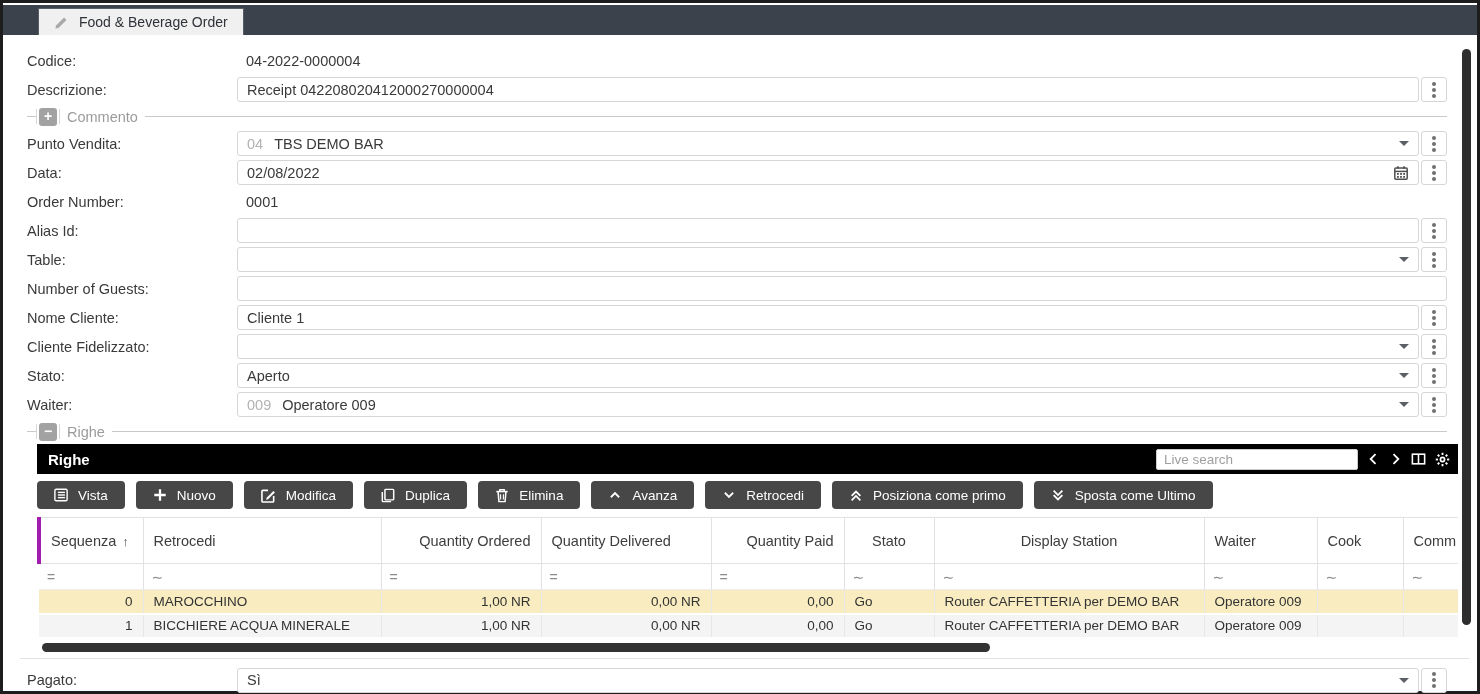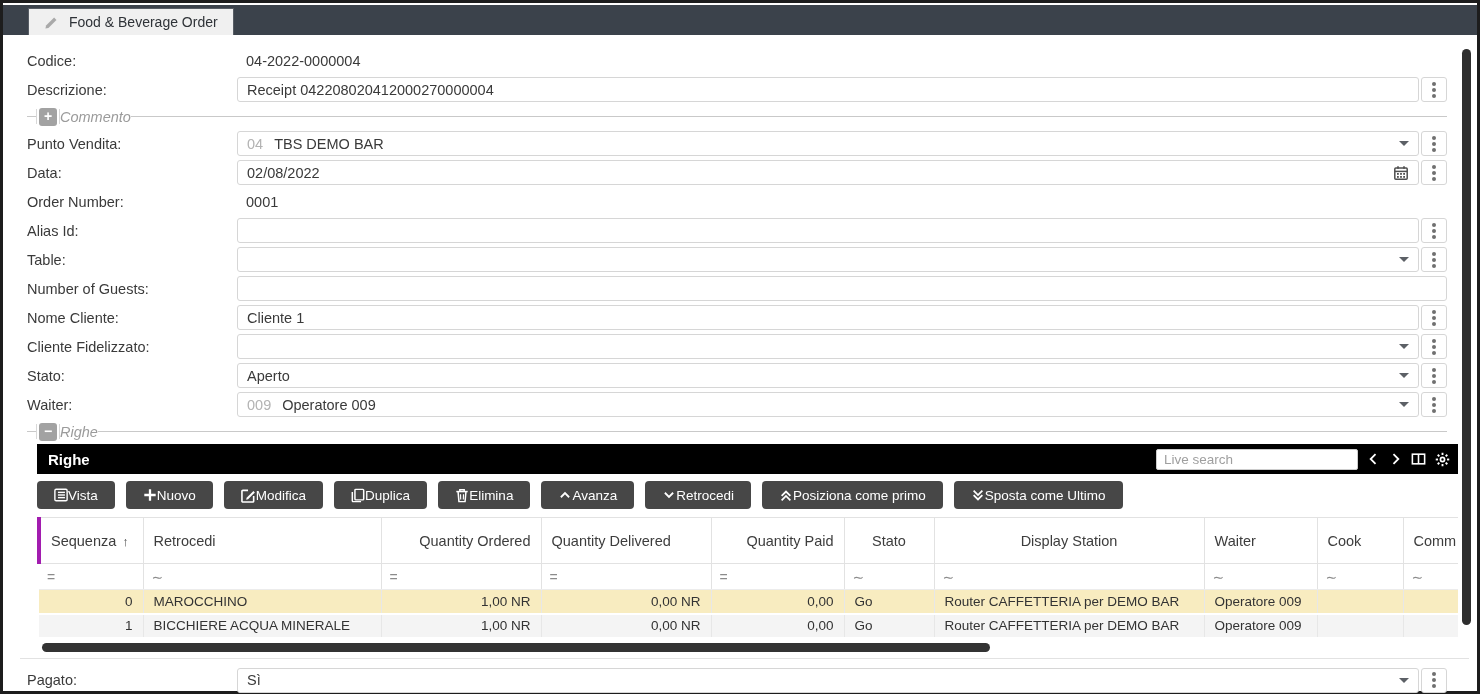--- a/index.html
+++ b/index.html
@@ -4,54 +4,54 @@
 <style>
   * { box-sizing: border-box; }
   html,body { margin:0; padding:0; }
   body {
     width:1480px; height:694px; overflow:hidden; background:#fff;
     font-family:"Liberation Sans","DejaVu Sans",sans-serif; font-size:14px; color:#3a3a3a;
   }
   .window { width:100%; height:100%; border:3px solid #1d1d1d; background:#fff; position:relative; }
 
   
-  .topbar { height:30px; background:#3b424b; margin-top:2px; display:flex; align-items:flex-end; padding-left:25px; }
+  .topbar { height:30px; background:#3b424b; margin-top:2px; display:flex; align-items:flex-end; padding-left:35px; }
   .tab { height:27px; background:#f0f0f0; border:1px solid #575d65; border-bottom:none; display:flex; align-items:center; gap:10px; padding:0 15px; font-size:14px; color:#2e3237; cursor:default; }
 
   
   .content { padding:11px 30px 0 24px; }
   .frow { display:flex; align-items:center; height:29px; }
   .flabel { width:210px; flex:none; font-size:14.5px; color:#3a3a3a; }
   .fstatic { font-size:14.5px; color:#3a3a3a; padding-left:9px; }
   .fbox { flex:1; min-width:0; height:25px; border:1px solid #d6d6d6; border-radius:3px; background:#fff; display:flex; align-items:center; padding:0 9px; font-size:14.5px; color:#3a3a3a; }
   .fval { white-space:nowrap; overflow:hidden; }
   .fprefix { color:#b3b3b3; margin-right:11px; }
   .caret { margin-left:auto; width:0; height:0; border-left:5px solid transparent; border-right:5px solid transparent; border-top:5px solid #5c6066; flex:none; }
   .calicon { margin-left:auto; display:flex; flex:none; }
   .kbox { flex:none; width:26px; height:25px; border:1px solid #d6d6d6; border-radius:3px; margin-left:2px; display:flex; align-items:center; justify-content:center; background:#fff; }
   .kdots { width:4px; height:4px; border-radius:50%; background:#707070; box-shadow:0 -6px 0 #707070, 0 6px 0 #707070; }
 
   
   .fsrow { display:flex; align-items:center; height:25px; }
   .fs-dash { width:9px; height:1px; background:#c9c9c9; }
   .fs-tick { width:1px; height:15px; background:#d8d8d8; }
   .fs-toggle { width:18px; height:18px; border:none; border-radius:3px; background:#a2a2a2; color:#fff; font-size:14px; font-weight:bold; line-height:17px; text-align:center; padding:0; margin:0 2px; font-family:inherit; cursor:pointer; }
-  .fs-label { color:#9b9b9b; font-size:14.5px; margin:0 0;font-style:italic; }
+  .fs-label { color:#9b9b9b; font-size:14.5px; margin:0 7px; }
   .fs-line { flex:1; height:1px; background:#c9c9c9; }
 
   
   .panel { margin-left:10px; width:1421px; }
   .blackbar { height:30px; background:#000; display:flex; align-items:center; padding:0 8px 0 11px; }
   .btitle { color:#fff; font-size:15px; font-weight:bold; }
   .search { margin-left:auto; width:202px; height:21px; border:1px solid #ccc; border-radius:2px; padding:0 7px; font-size:13.5px; font-family:inherit; color:#333; outline:none; }
   .search::placeholder { color:#9f9f9f; }
   .bicon { display:flex; align-items:center; justify-content:center; margin-left:9px; cursor:pointer; }
 
   .toolbar { display:flex; gap:11px; padding:7px 0 8px; }
-  .tbtn { height:28px; background:#474747; border:none; border-radius:4px; color:#fff; display:flex; align-items:center; gap:0; padding:0 17px; font-size:13.5px; font-family:inherit; white-space:nowrap; cursor:pointer; }
+  .tbtn { height:28px; background:#474747; border:none; border-radius:4px; color:#fff; display:flex; align-items:center; gap:10px; padding:0 17px; font-size:13.5px; font-family:inherit; white-space:nowrap; cursor:pointer; }
 
   
   .gridwrap { width:1421px; overflow:hidden; }
   table.grid { table-layout:fixed; border-collapse:collapse; width:1454px; }
   .grid th { height:46px; padding:0 10px; font-weight:400; font-size:14.5px; color:#3d3d3d; border:1px solid #e2e2e2; border-left:none; text-align:left; white-space:nowrap; overflow:hidden; background:#fff; }
   .grid th:first-child { border-left:4px solid #a21caf; }
   .filterrow td { height:26px; padding:0 8px; color:#8b8b8b; font-size:14px; border-right:1px solid #e2e2e2; border-bottom:1px solid #ececec; background:#fff; }
   .grid tbody td { height:24px; padding:0 10px; font-size:13.5px; color:#333; border-right:1px solid #e7e7e7; white-space:nowrap; overflow:hidden; }
   .grid tbody tr { background:#f4f4f4; border-bottom:2px solid #fff; }
   .grid tbody tr.selected { background:#f8ecc0; }

